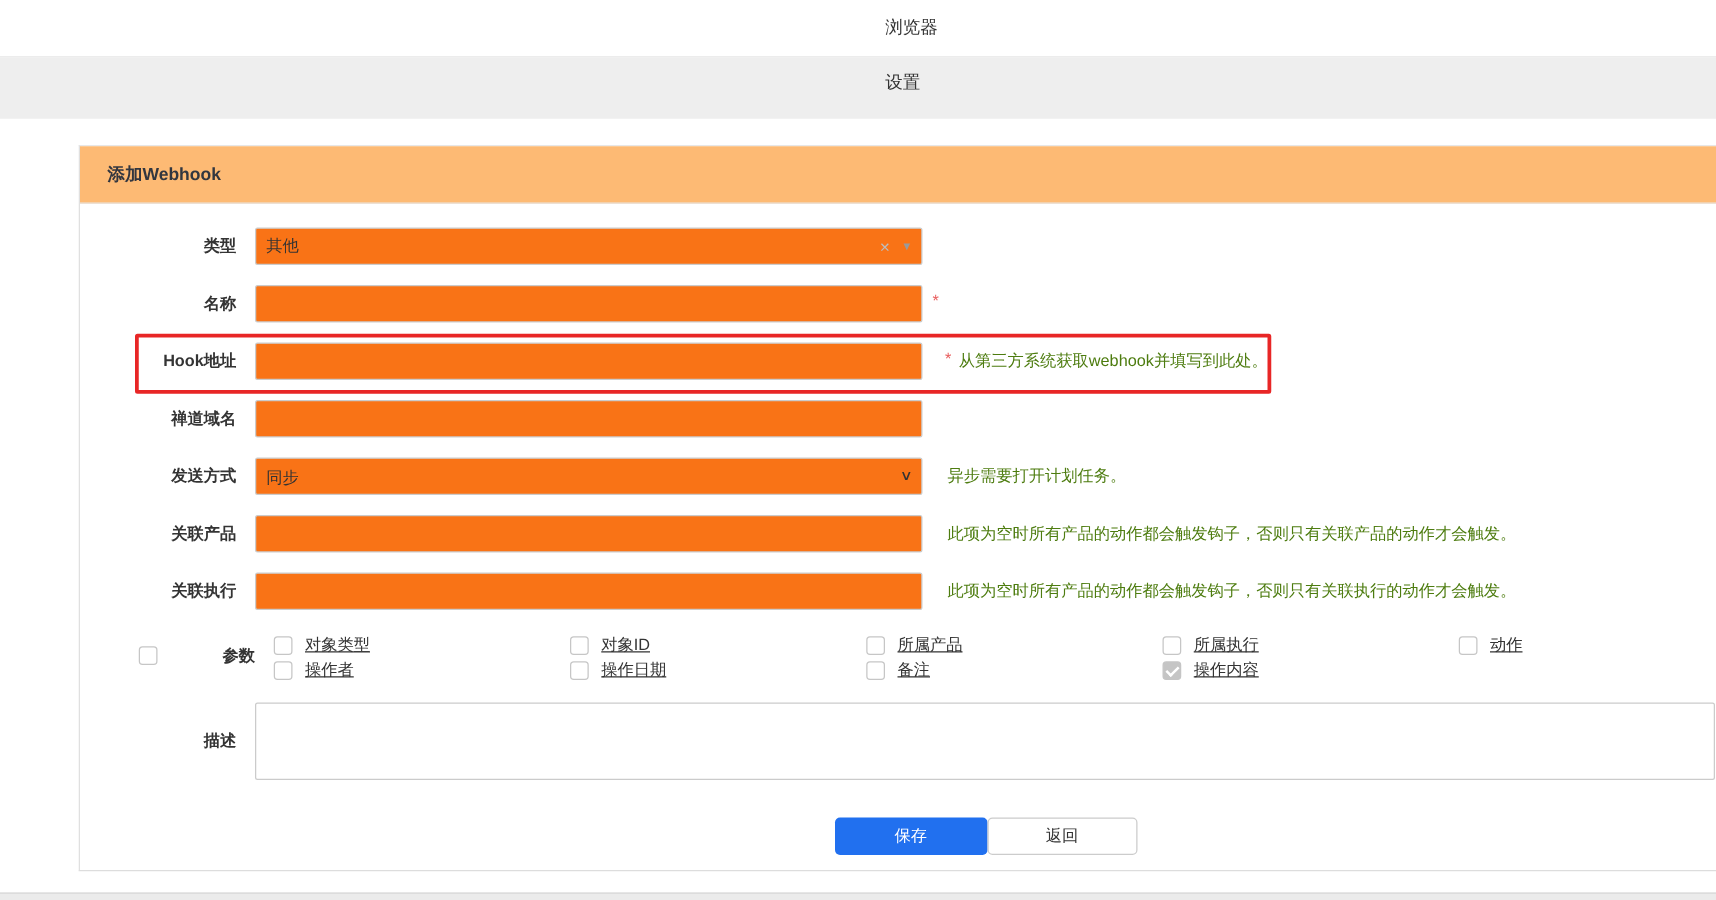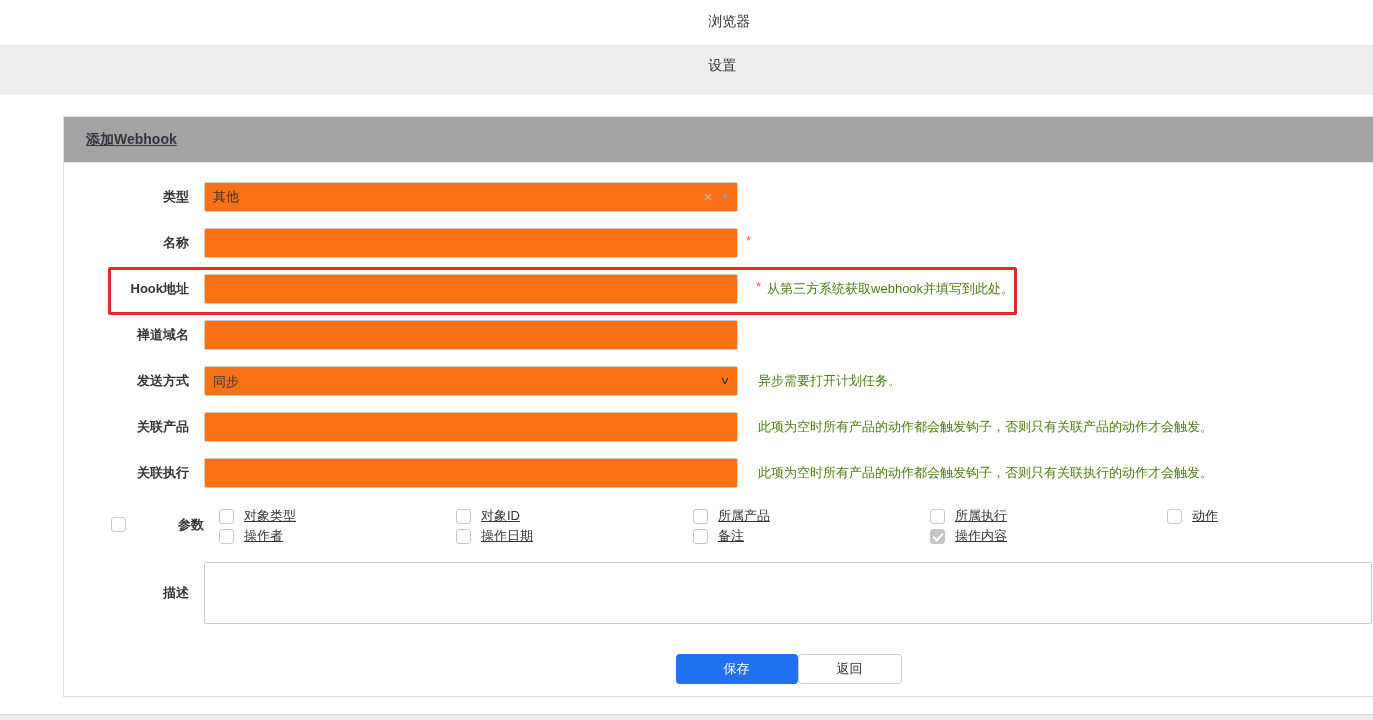--- a/index.html
+++ b/index.html
@@ -12,23 +12,23 @@
   .nav-tabs { display:flex; gap:26px; transform:translateX(53px);flex-direction:column; }
   .nav-tab { font-size:14px; color:#333; cursor:pointer; }
   .nav-tab.active { color:#2170ef; font-weight:bold; }
 
   .topband { height:49px; background:#eeeeee; }
 
   
   .panel { position:absolute; left:63px; top:116px; right:0; height:581px;
            background:#fff; border-left:1px solid #e0e0e0; border-top:1px solid #e7e7e7;
            border-bottom:1px solid #ddd; }
-  .panel-header { height:46px; line-height:45px; background:#a3a3a3;
+  .panel-header { height:46px; line-height:45px; background:#fdba74;
                   border-bottom:1px solid #e7e7e7; padding-left:22px;
-                  font-size:14px; font-weight:bold; color:#32363f;text-decoration:underline; }
+                  font-size:14px; font-weight:bold; color:#32363f; }
   .panel-body { padding-top:19px; position:relative; }
 
   .form-row { display:flex; align-items:flex-start; margin-bottom:16px; position:relative; }
   .form-label { width:125px; min-width:125px; text-align:right; margin-right:15px;
                 line-height:30px; font-size:13px; font-weight:bold; color:#343434; }
   .ctrl { position:relative; }
   .input { width:534px; height:30px; border:1px solid #cbcbcb; border-radius:2px;
            background:#f97316; font-size:13px; color:#333; padding:0 8px; outline:none;
            font-family:"Liberation Sans","DejaVu Sans",sans-serif; }
   .picker-icons { position:absolute; right:8px; top:0; height:30px; display:flex;
@@ -67,21 +67,21 @@
               border-radius:2px; resize:none; outline:none; font-size:13px; padding:6px 8px;
               font-family:"Liberation Sans","DejaVu Sans",sans-serif; }
   .ctrl-wide { flex:1; }
   .row-desc { margin-bottom:30px; }
   .row-desc .form-label { line-height:62px; }
 
   .btn-row { display:flex; justify-content:center; margin-left:140px; }
   .btn { height:30px; font-size:13px; border-radius:4px; cursor:pointer; border:none;
          font-family:"Liberation Sans","DejaVu Sans",sans-serif; }
   .btn-save { width:122px; background:#2170ef; color:#fff; }
-  .btn-back { width:104px; background:#fff; border:1px solid #ccc; color:#333; }
+  .btn-back { width:120px; background:#fff; border:1px solid #ccc; color:#333; }
 
   .bottom-strip { position:absolute; left:0; top:714px; width:100%; height:6px;
                   background:#ebebeb; border-top:1px solid #d8d8d8; }
 </style>
 </head>
 <body>
 
 <div class="navbar">
   <div class="nav-tabs">
     <span class="nav-tab active">Webhook</span>

